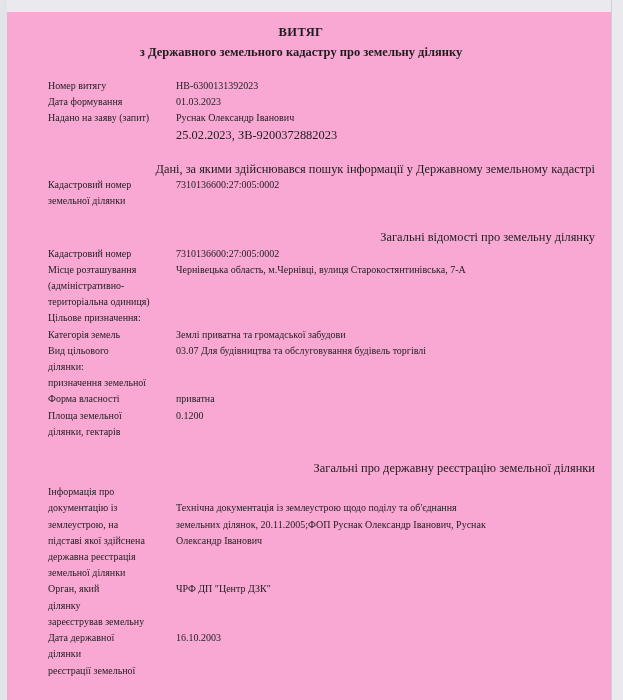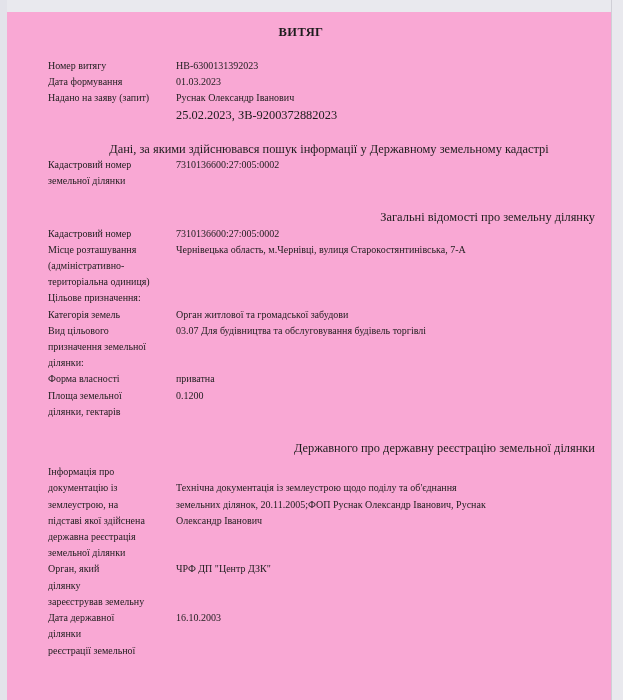--- a/index.html
+++ b/index.html
@@ -109,38 +109,39 @@
     padding-right: 16px;
   }
 
   .section-head {
     font-size: 12.4px;
     line-height: 16.2px;
     text-align: right;
     padding-right: 16px;
   }
   .section-head.indented {
-    text-align: center;
+    text-align: right;
     padding-left: 56px;
   }
   .sp-8  { height: 8px; }
   .sp-18 { height: 18px; }
   .sp-20 { height: 20px; }
 </style>
 </head>
 <body>
 
 <div class="viewport">
 
   <div class="gutter-left"></div>
 
   <div class="page">
     <div class="doc">
 
       <div class="title-main">ВИТЯГ</div>
+      <div class="title-sub">з Державного земельного кадастру про земельну ділянку</div>
 
       <div class="sp-18"></div>
 
       <div class="row">
         <div class="label">Номер витягу</div>
         <div class="value">НВ-6300131392023</div>
       </div>
 
       <div class="row">
         <div class="label">Дата формування</div>
@@ -188,53 +189,53 @@
         <div class="value"></div>
       </div>
 
       <div class="row">
         <div class="label">Цільове призначення:</div>
         <div class="value"></div>
       </div>
 
       <div class="row">
         <div class="label">Категорія земель</div>
-        <div class="value">Орган житлової та громадської забудови</div>
+        <div class="value">Землі приватна та громадської забудови</div>
       </div>
 
       <div class="row">
         <div class="label">Вид цільового</div>
         <div class="value">03.07 Для будівництва та обслуговування будівель торгівлі</div>
       </div>
       <div class="row">
+        <div class="label">ділянки:</div>
+        <div class="value"></div>
+      </div>
+      <div class="row">
         <div class="label">призначення земельної</div>
-        <div class="value"></div>
-      </div>
-      <div class="row">
-        <div class="label">ділянки:</div>
         <div class="value"></div>
       </div>
 
       <div class="row">
         <div class="label">Форма власності</div>
         <div class="value">приватна</div>
       </div>
 
       <div class="row">
         <div class="label">Площа земельної</div>
         <div class="value">0.1200</div>
       </div>
       <div class="row">
         <div class="label">ділянки, гектарів</div>
         <div class="value"></div>
       </div>
 
       <div class="sp-20"></div>
 
-      <div class="section-head">Державного про державну реєстрацію земельної ділянки</div>
+      <div class="section-head">Загальні про державну реєстрацію земельної ділянки</div>
 
       <div class="sp-8"></div>
 
       <div class="row">
         <div class="label">Інформація про</div>
         <div class="value"></div>
       </div>
       <div class="row">
         <div class="label">документацію із</div>
         <div class="value">Технічна документація із землеустрою щодо поділу та об'єднання</div>

